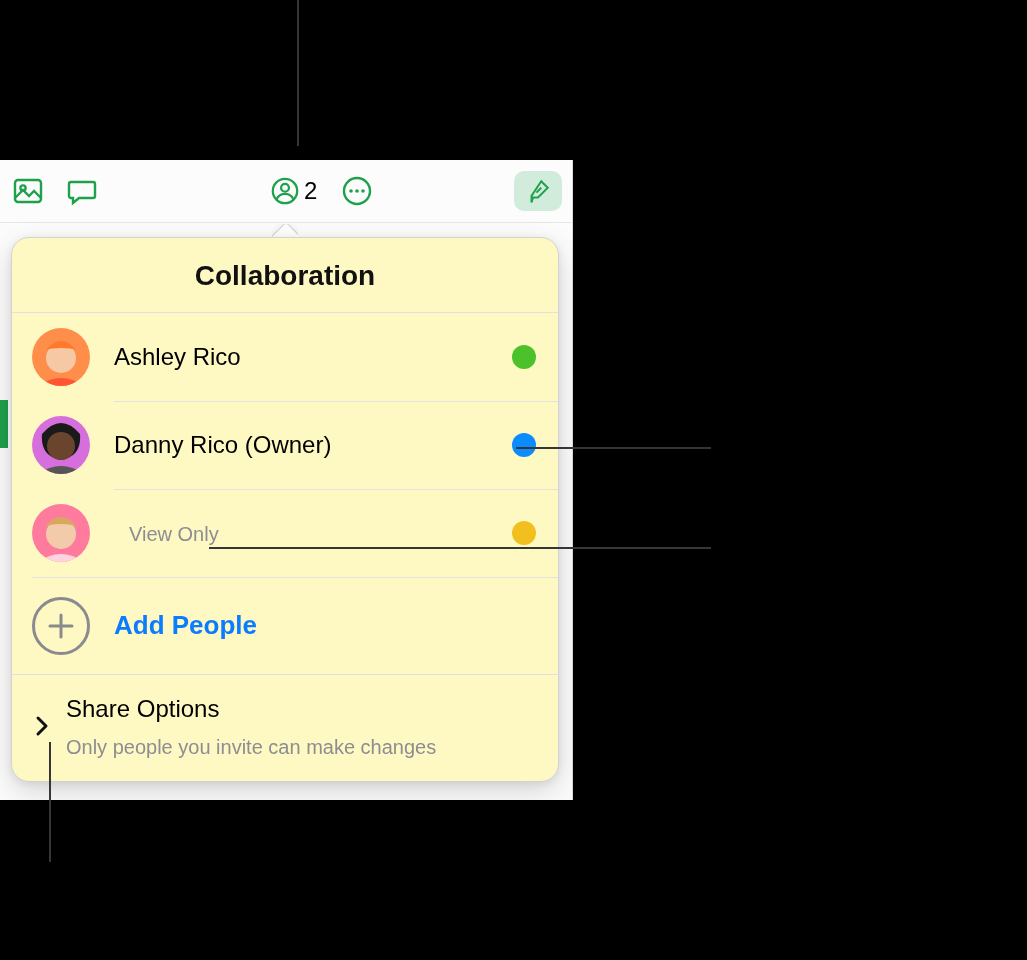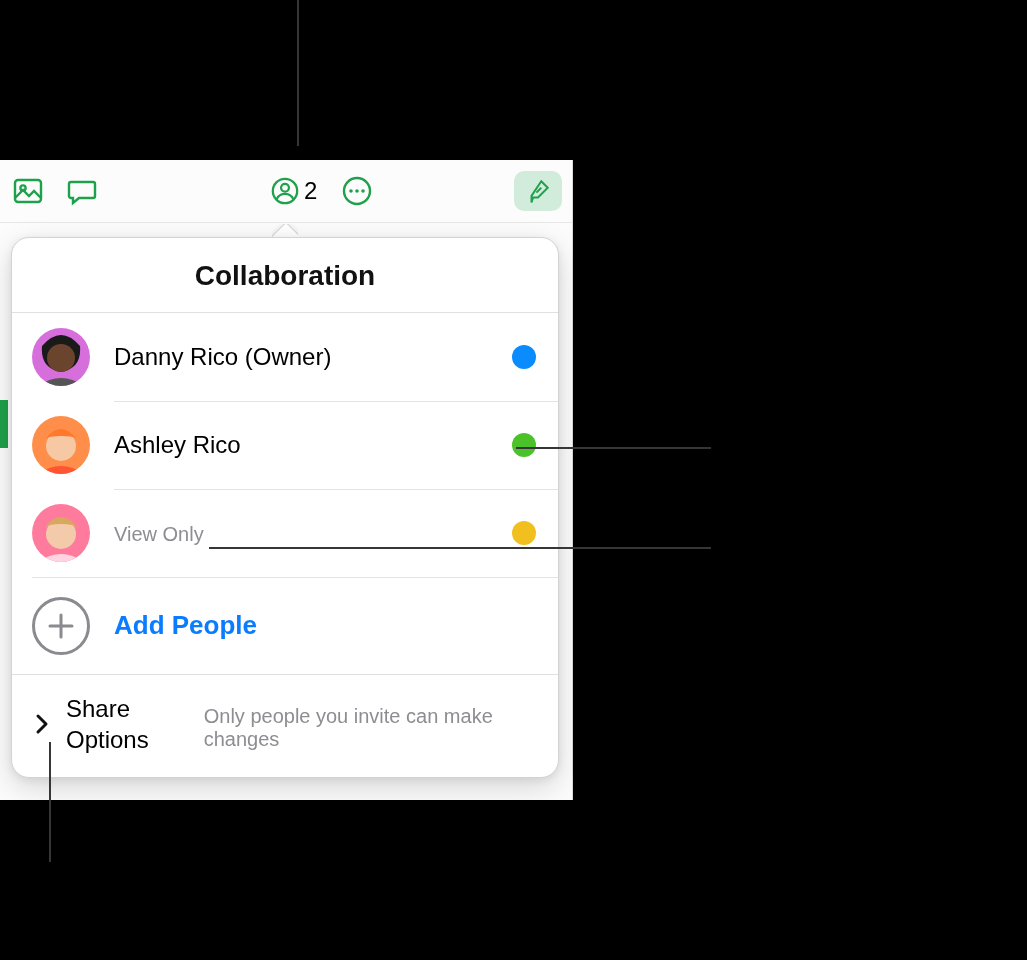--- a/index.html
+++ b/index.html
@@ -107,21 +107,21 @@
       border-radius: 4px;
       transform: rotate(45deg);
       box-shadow: 0 0 6px rgba(0,0,0,0.08);
     }
 
     .popover {
       position: absolute;
       left: 11px;
       top: 237px;
       width: 548px;
-      background: #ffffff;
+      background: #fef9c3;
       border: 1px solid #d3d3d4;
       border-radius: 18px;
       box-shadow: 0 10px 30px rgba(0,0,0,0.15), 0 2px 8px rgba(0,0,0,0.08);
       overflow: hidden;
     }
 
     .popover-header {
       text-align: center;
       font-size: 28px;
       font-weight: 600;
@@ -171,20 +171,21 @@
     .person-name {
       font-size: 24px;
       color: #000;
       line-height: 1.25;
     }
     .person-sub {
       font-size: 20px;
       color: #8d8d92;
       line-height: 1.2;
       margin-top: 2px;
+      margin-left: 15px;
     }
 
     .dot {
       width: 24px;
       height: 24px;
       border-radius: 50%;
       flex-shrink: 0;
       margin-left: 14px;
     }
 
@@ -223,21 +224,21 @@
     }
     .share-chevron {
       width: 24px;
       height: 24px;
       display:flex;
       align-items:center;
       justify-content:center;
       color:#111;
       flex-shrink:0;
     }
-    .share-texts { display:flex; }
+    .share-texts { display:flex; flex-direction:column; }
     .share-title { font-size: 24px; color:#000; line-height:1.3; }
     .share-sub { font-size: 20px; color:#8d8d92; margin-top:12px; }
 
     
     .leader {
       position: absolute;
       background: #363636;
     }
     
     .leader.top-v { left: 297px; top: 0; width: 2px; height: 146px; }
@@ -299,54 +300,54 @@
   <div class="bg-green-strip"></div>
 </div>
 
 <div class="popover-arrow"></div>
 
 <div class="popover">
 
   <div class="popover-header">Collaboration</div>
 
   <div class="people-list">
+
+    <div class="person">
+      <div class="avatar">
+        <svg viewBox="0 0 58 58">
+          <rect width="58" height="58" fill="#ff8e4a"></rect>
+          <circle cx="29" cy="30" r="15" fill="#f6c8a4"></circle>
+          <path d="M14 22 Q29 4 44 22 Q40 20 29 20 Q18 20 14 22 Z" fill="#ff782b"></path>
+          <path d="M6 58 Q29 42 52 58 Z" fill="#ff5533"></path>
+        </svg>
+      </div>
+      <div class="person-text">
+        <span class="person-name">Ashley Rico</span>
+      </div>
+      <div class="dot" style="background:#4cc22a"></div>
+    </div>
 
     <div class="person">
       <div class="avatar">
         <svg viewBox="0 0 58 58">
           <rect width="58" height="58" fill="#d66fdc"></rect>
           <path d="M10 18 Q29 -4 48 18 Q50 40 29 44 Q8 40 10 18 Z" fill="#1a1a1a"></path>
           <circle cx="29" cy="30" r="14" fill="#6a442c"></circle>
           <path d="M6 58 Q29 42 52 58 Z" fill="#555"></path>
         </svg>
       </div>
       <div class="person-text">
         <span class="person-name">Danny Rico (Owner)</span>
       </div>
       <div class="dot" style="background:#0a8cff"></div>
     </div>
 
     <div class="person">
       <div class="avatar">
         <svg viewBox="0 0 58 58">
-          <rect width="58" height="58" fill="#ff8e4a"></rect>
-          <circle cx="29" cy="30" r="15" fill="#f6c8a4"></circle>
-          <path d="M14 22 Q29 4 44 22 Q40 20 29 20 Q18 20 14 22 Z" fill="#ff782b"></path>
-          <path d="M6 58 Q29 42 52 58 Z" fill="#ff5533"></path>
-        </svg>
-      </div>
-      <div class="person-text">
-        <span class="person-name">Ashley Rico</span>
-      </div>
-      <div class="dot" style="background:#4cc22a"></div>
-    </div>
-
-    <div class="person">
-      <div class="avatar">
-        <svg viewBox="0 0 58 58">
           <rect width="58" height="58" fill="#ff7b9e"></rect>
           <circle cx="29" cy="30" r="15" fill="#f3cbaa"></circle>
           <path d="M12 24 Q29 2 46 24 Q42 20 29 20 Q16 20 12 24 Z" fill="#d9a85f"></path>
           <path d="M6 58 Q29 42 52 58 Z" fill="#ffd3e0"></path>
         </svg>
       </div>
       <div class="person-text">
         <span class="person-sub">View Only</span>
       </div>
       <div class="dot" style="background:#f2c01e"></div>

